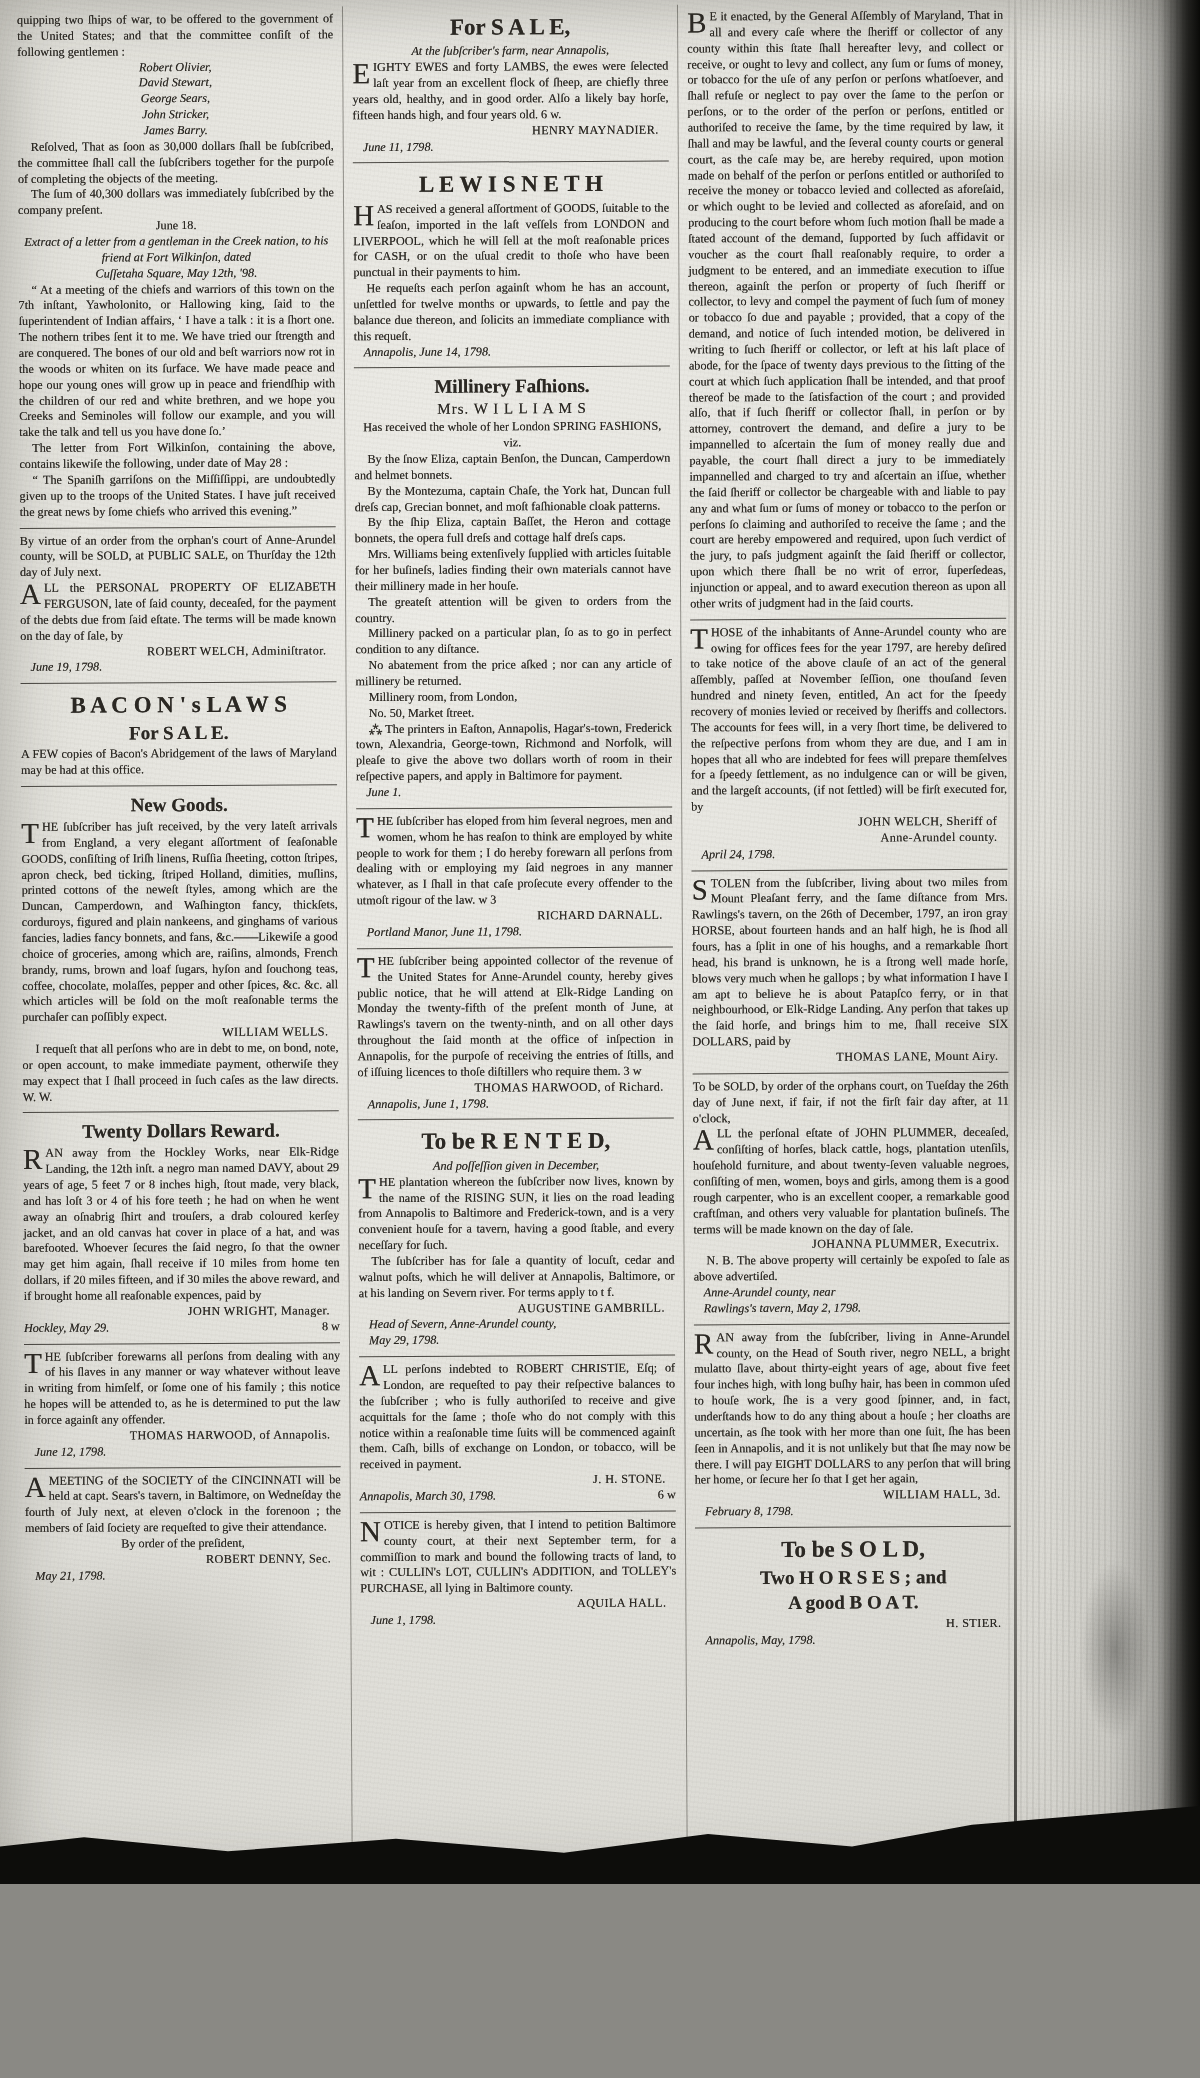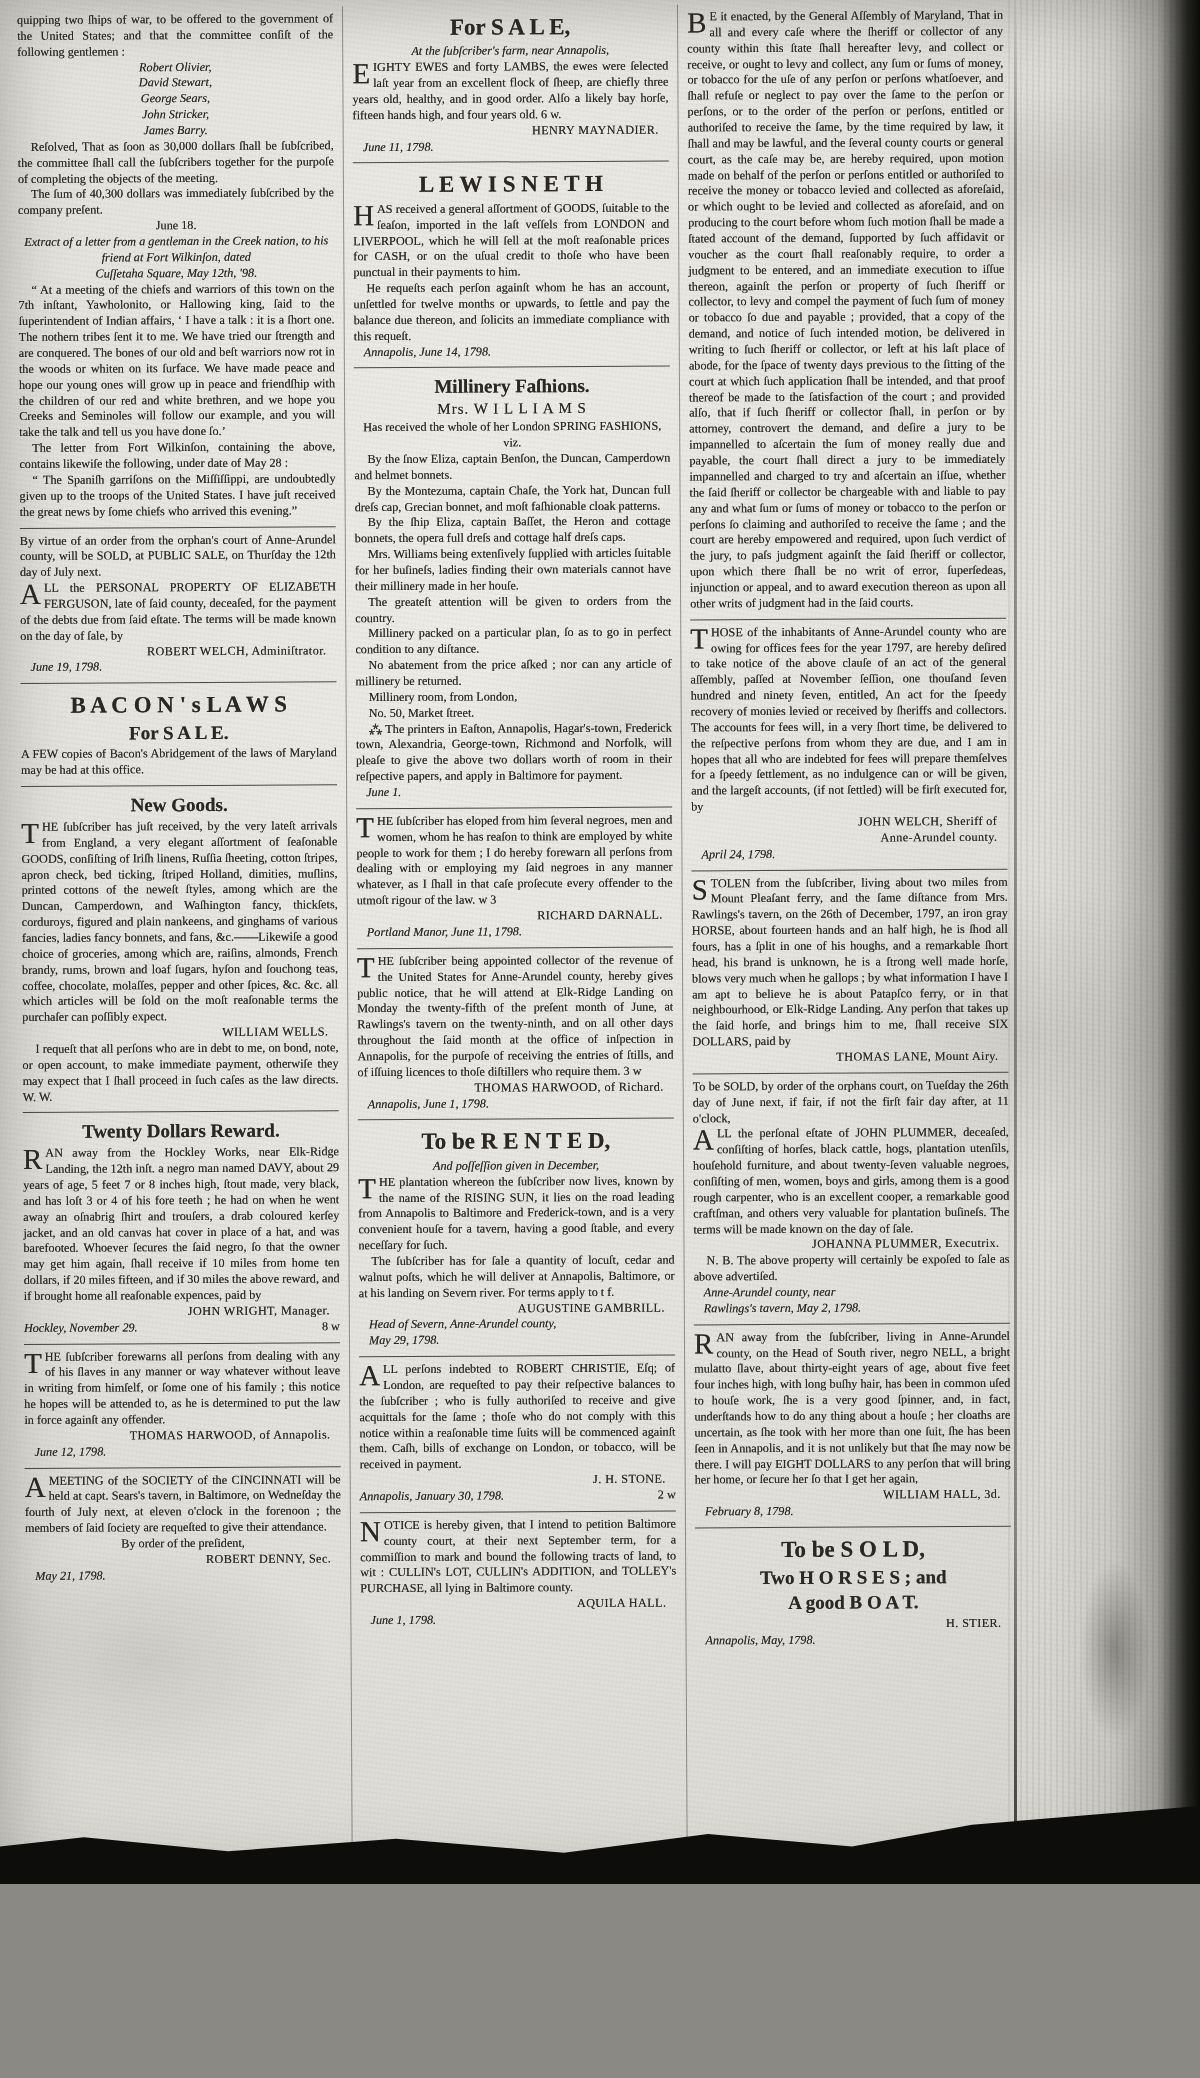--- a/index.html
+++ b/index.html
@@ -110,21 +110,21 @@
           <div class="b-h2">New Goods.</div>
           <div class="b-pd"><span class="dropcap">T</span><span>HE ſubſcriber has juſt received, by the very lateſt arrivals from England, a very elegant aſſortment of ſeaſonable GOODS, conſiſting of Iriſh linens, Ruſſia ſheeting, cotton ſtripes, apron check, bed ticking, ſtriped Holland, dimities, muſlins, printed cottons of the neweſt ſtyles, among which are the Duncan, Camperdown, and Waſhington fancy, thickſets, corduroys, figured and plain nankeens, and ginghams of various fancies, ladies fancy bonnets, and fans, &amp;c.——Likewiſe a good choice of groceries, among which are, raiſins, almonds, French brandy, rums, brown and loaf ſugars, hyſon and ſouchong teas, coffee, chocolate, molaſſes, pepper and other ſpices, &amp;c. &amp;c. all which articles will be ſold on the moſt reaſonable terms the purchaſer can poſſibly expect.</span></div>
           <div class="b-sig">WILLIAM WELLS.</div>
           <div class="b-p">I requeſt that all perſons who are in debt to me, on bond, note, or open account, to make immediate payment, otherwiſe they may expect that I ſhall proceed in ſuch caſes as the law directs.      W. W.</div>
         </div>
         <div class="article">
           <div class="b-h2">Twenty Dollars Reward.</div>
           <div class="b-pd"><span class="dropcap">R</span><span>AN away from the Hockley Works, near Elk-Ridge Landing, the 12th inſt. a negro man named DAVY, about 29 years of age, 5 feet 7 or 8 inches high, ſtout made, very black, and has loſt 3 or 4 of his fore teeth ; he had on when he went away an oſnabrig ſhirt and trouſers, a drab coloured kerſey jacket, and an old canvas hat cover in place of a hat, and was barefooted.  Whoever ſecures the ſaid negro, ſo that the owner may get him again, ſhall receive if 10 miles from home ten dollars, if 20 miles fifteen, and if 30 miles the above reward, and if brought home all reaſonable expences, paid by</span></div>
           <div class="b-sig">JOHN WRIGHT, Manager.</div>
           <div class="b-row">
-            <span>Hockley, November 29.</span>
+            <span>Hockley, May 29.</span>
             <span>8 w</span>
           </div>
         </div>
         <div class="article">
           <div class="b-pd"><span class="dropcap">T</span><span>HE ſubſcriber forewarns all perſons from dealing with any of his ſlaves in any manner or way whatever without leave in writing from himſelf, or ſome one of his family ; this notice he hopes will be attended to, as he is determined to put the law in force againſt any offender.</span></div>
           <div class="b-sig">THOMAS HARWOOD, of Annapolis.</div>
           <div class="b-date">June 12, 1798.</div>
         </div>
         <div class="article">
           <div class="b-pd"><span class="dropcap">A</span><span> MEETING of the SOCIETY of the CINCINNATI will be held at capt. Sears's tavern, in Baltimore, on Wedneſday the fourth of July next, at eleven o'clock in the forenoon ; the members of ſaid ſociety are requeſted to give their attendance.</span></div>
@@ -179,22 +179,22 @@
           <div class="b-pd"><span class="dropcap">T</span><span>HE plantation whereon the ſubſcriber now lives, known by the name of the RISING SUN, it lies on the road leading from Annapolis to Baltimore and Frederick-town, and is a very convenient houſe for a tavern, having a good ſtable, and every neceſſary for ſuch.</span></div>
           <div class="b-p">The ſubſcriber has for ſale a quantity of locuſt, cedar and walnut poſts, which he will deliver at Annapolis, Baltimore, or at his landing on Severn river.  For terms apply to          t f.</div>
           <div class="b-sig">AUGUSTINE GAMBRILL.</div>
           <div class="b-date">Head of Severn, Anne-Arundel county,</div>
           <div class="b-date">May 29, 1798.</div>
         </div>
         <div class="article">
           <div class="b-pd"><span class="dropcap">A</span><span>LL perſons indebted to ROBERT CHRISTIE, Eſq; of London, are requeſted to pay their reſpective balances to the ſubſcriber ; who is fully authoriſed to receive and give acquittals for the ſame ; thoſe who do not comply with this notice within a reaſonable time ſuits will be commenced againſt them.  Caſh, bills of exchange on London, or tobacco, will be received in payment.</span></div>
           <div class="b-sig">J. H. STONE.</div>
           <div class="b-row">
-            <span>Annapolis, January 30, 1798.</span>
-            <span>2 w</span>
+            <span>Annapolis, March 30, 1798.</span>
+            <span>6 w</span>
           </div>
         </div>
         <div class="article">
           <div class="b-pd"><span class="dropcap">N</span><span>OTICE is hereby given, that I intend to petition Baltimore county court, at their next September term, for a commiſſion to mark and bound the following tracts of land, to wit : CULLIN's LOT, CULLIN's ADDITION, and TOLLEY's PURCHASE, all lying in Baltimore county.</span></div>
           <div class="b-sig">AQUILA HALL.</div>
           <div class="b-date">June 1, 1798.</div>
         </div>
       </div>
     <div class="col">
         <div class="article">

